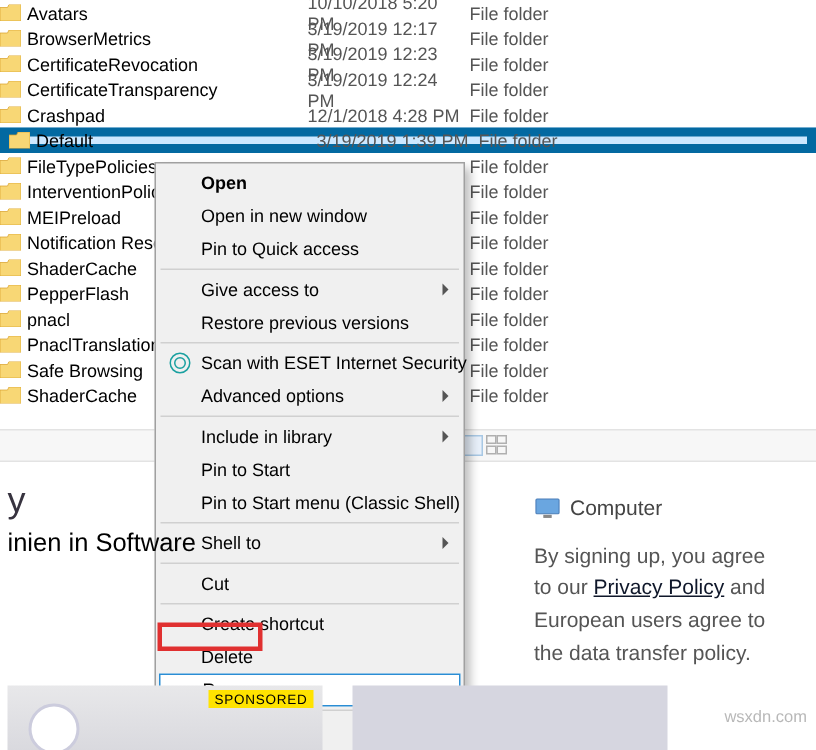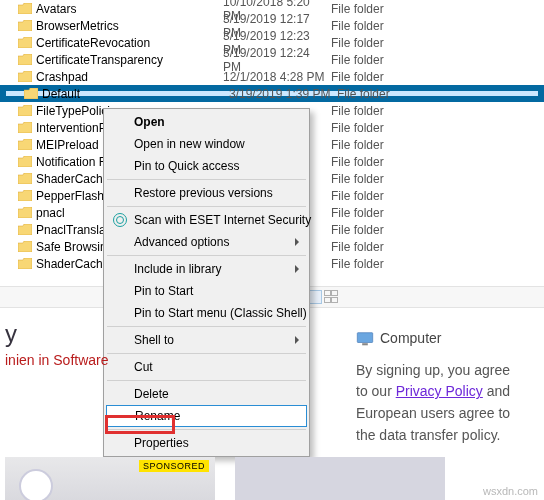--- a/index.html
+++ b/index.html
@@ -1,18 +1,18 @@
 <!DOCTYPE html>
 <html><head>
 <meta charset="utf-8">
 <style>
   * { box-sizing: border-box; margin: 0; padding: 0; font-family: "Segoe UI", Arial, sans-serif; }
   body { width: 544px; height: 500px; background: #fff; font-size: 12px; overflow: hidden; position: relative; }
   .explorer { position: relative; width: 544px; }
-  .row { display: flex; align-items: center; height: 17px; padding-left: 18px; }
+  .row { display: flex; align-items: center; height: 17px; }
   .row.selected { background: #cce8ff; border: 6px solid #0369a1; }
   .col-name { width: 205px; display: flex; align-items: center; gap: 4px; overflow: hidden; white-space: nowrap; }
   .col-date { width: 108px; color: #555; }
   .col-type { width: 90px; color: #555; }
   .folder-icon { width: 14px; height: 11px; }
   .folder-icon .body { fill: #f8d775; stroke: #d9a32e; stroke-width: .5; }
   .menu {
     position: absolute; left: 103px; top: 108px; width: 207px;
     background: #f0f0f0; border: 1px solid #a0a0a0;
     box-shadow: 4px 4px 6px rgba(0,0,0,.25);
@@ -43,34 +43,34 @@
     position: absolute; left: 0; top: 286px; width: 544px; height: 22px;
     background: #f7f7f7; border-top: 1px solid #e3e3e3; border-bottom: 1px solid #e3e3e3;
     display: flex; align-items: center;
   }
   .vb1 { margin-left: 306px; width: 16px; height: 14px; border: 1px solid #a8c8e4; background: #e8f0fa; }
   .vb2 { margin-left: 2px; width: 16px; height: 14px; display: flex; flex-wrap: wrap; }
   .vb2 span { width: 7px; height: 6px; border: 1px solid #b0b0b0; }
   .footer { position: absolute; left: 0; top: 310px; width: 544px; display: flex; }
   .footer .leftcol { width: 330px; padding: 10px 0 0 5px; }
   .footer .leftcol .y { font-size: 24px; font-weight: 400; color: #37333f; }
-  .footer .leftcol .sub { font-size: 14px; color: #b91c1c; margin-top: 4px; }
+  .footer .leftcol .sub { font-size: 17px; color: #000000; margin-top: 4px; }
   .footer .rightcol {
     margin-left: 20px; width: 178px; padding: 18px 6px;
     font-size: 14px; color: #555; line-height: 1.55;
   }
-  .footer .rightcol a { color: #6d28d9; text-decoration: underline; }
+  .footer .rightcol a { color: #0f172a; text-decoration: underline; }
   .footer .rightcol .comp { display: flex; align-items: center; gap: 6px; color: #444; margin-bottom: 10px; }
   .footer .rightcol .comp svg { width: 18px; height: 14px; }
   .ads { position: absolute; top: 457px; left: 0; width: 481px; height: 55px; display: flex; gap: 20px; padding-left: 5px; }
   .ad { width: 210px; height: 55px; background: linear-gradient(#e8e8ea, #d5d5db); position: relative; }
   .ad .sponsor { position: absolute; right: 6px; top: 3px; background: #ffe300; color: #000; font-size: 9px; padding: 1px 4px; letter-spacing: .5px; }
   .ad .clock { position: absolute; left: 14px; top: 12px; width: 34px; height: 34px; border-radius: 50%; background: #fff; border: 2px solid #ccd; }
   .ad.dark { background: #d6d6e0; }
-  .watermark { position: absolute; right: 6px; bottom: 3px; color: #b8b8b8; font-size: 11px; font-family: Arial; }
+  .watermark { position: absolute; right: 6px; bottom: 16px; color: #b8b8b8; font-size: 11px; font-family: Arial; }
 </style>
 </head>
 <body>
 
 <div class="explorer">
 
   <div class="row">
     <div class="col-name">
         <svg class="folder-icon" viewBox="0 0 14 11">
           <path class="body" d="M0 2h5l1-2h8v11H0z"></path>
@@ -240,20 +240,24 @@
       <span></span>
       <span></span>
     </div>
 </div>
 
 <div class="menu">
   <div class="menu-item bold">Open</div>
   <div class="menu-item">Open in new window</div>
   <div class="menu-item">Pin to Quick access</div>
   <div class="menu-sep"></div>
+  <div class="menu-item">
+      <span>Give access to</span>
+      <span class="arrow"></span>
+    </div>
   <div class="menu-item">Restore previous versions</div>
   <div class="menu-sep"></div>
   <div class="menu-item">
       <span class="eset"></span>
       <span>Scan with ESET Internet Security</span>
     </div>
   <div class="menu-item">
       <span>Advanced options</span>
       <span class="arrow"></span>
     </div>
@@ -265,20 +269,21 @@
   <div class="menu-item">Pin to Start</div>
   <div class="menu-item">Pin to Start menu (Classic Shell)</div>
   <div class="menu-sep"></div>
   <div class="menu-item">
       <span>Shell to</span>
       <span class="arrow"></span>
     </div>
   <div class="menu-sep"></div>
   <div class="menu-item">Cut</div>
   <div class="menu-sep"></div>
+  <div class="menu-item">Create shortcut</div>
   <div class="menu-item">Delete</div>
   <div class="menu-item hover">Rename</div>
   <div class="menu-sep"></div>
   <div class="menu-item">Properties</div>
 </div>
 
 <div class="highlight-box" style="left:105px; top:415px; width:70px; height:19px;"></div>
 
 <div class="footer">
   <div class="leftcol">

